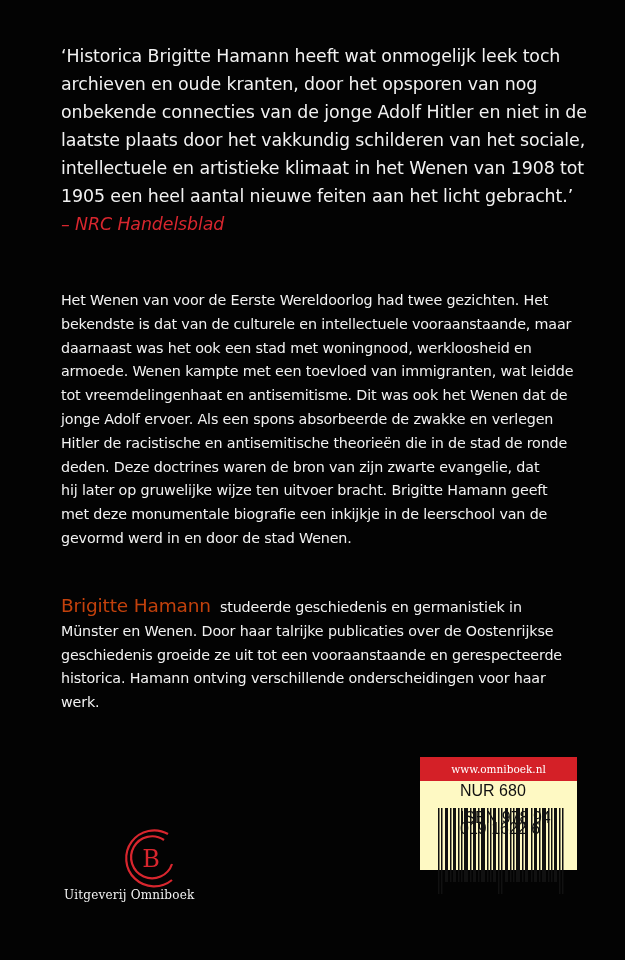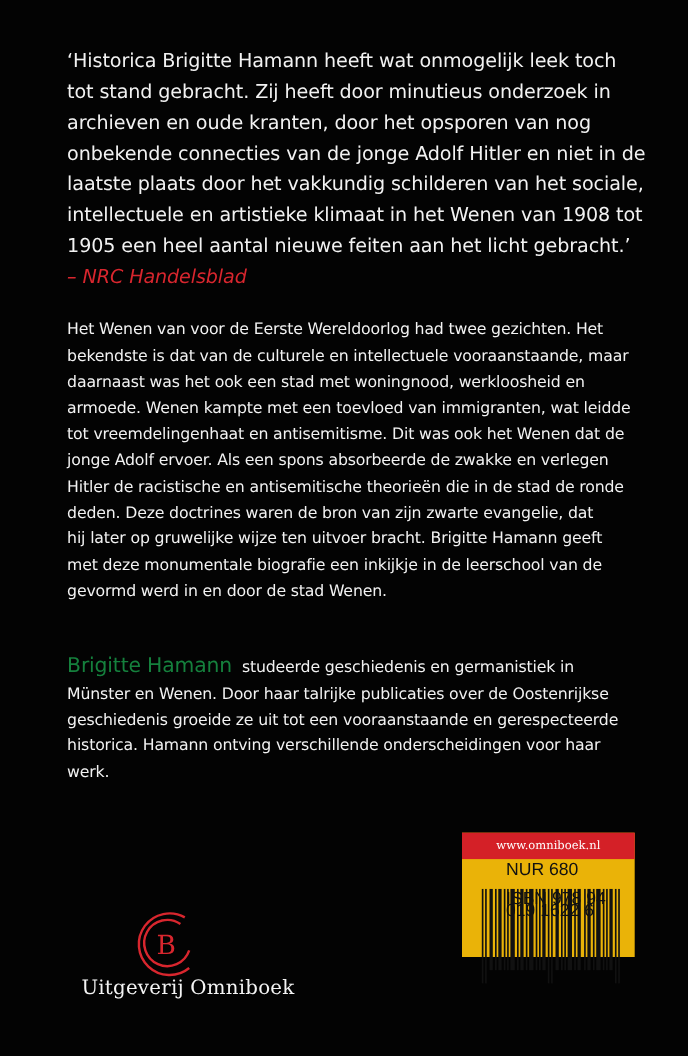--- a/index.html
+++ b/index.html
@@ -21,34 +21,34 @@
     .desc {
       position: absolute; left: 61px; top: 289px; width: 520px;
       font-size: 14.3px; line-height: 23.8px; letter-spacing: -0.15px;
     }
     .desc-line, .bio-line { display: block; white-space: nowrap; }
     .bio {
       position: absolute; left: 61px; top: 594px; width: 520px;
       font-size: 14.3px; line-height: 23.8px; letter-spacing: -0.15px;
     }
     .bio-name {
-      color: #15803d; font-size: 18.5px; margin-right: 9px;
+      color: #c2410c; font-size: 18.5px; margin-right: 9px;
     }
     .logo {
       position: absolute; left: 58px; top: 826px; width: 190px; height: 90px;
     }
     .logo svg { position: absolute; left: 62px; top: 0; }
     .logo-text {
-      position: absolute; left: 16px; top: 62px;
-      font-family: "DejaVu Serif", serif; font-size: 18px; color: #f4f4f4;
+      position: absolute; left: 6px; top: 62px;
+      font-family: "DejaVu Serif", serif; font-size: 12px; color: #f4f4f4;
       white-space: nowrap; letter-spacing: 0.2px;
     }
     .barcode-box {
       position: absolute; left: 420px; top: 757px; width: 157px; height: 113px;
-      background: #eab308;
+      background: #fef9c3;
     }
     .barcode-head {
       background: #d42027; color: #ffffff; height: 24px; line-height: 24px;
       text-align: center; font-family: "DejaVu Serif", serif; font-size: 10.5px;
     }
     .barcode-meta {
       color: #111; font-family: "Liberation Sans", sans-serif;
       font-size: 16px; line-height: 11px; text-align: left; margin-top: 4px; padding-left: 40px;
     }
     .barcode-svg { position: absolute; left: 4px; top: 51px; }
@@ -58,21 +58,20 @@
       color: #111; white-space: nowrap; letter-spacing: 0.5px;
       background: transparent;
     }
     .barcode-digits span { background: #fff; }
   </style>
 </head>
 <body>
 
 <blockquote class="quote">
   <span class="quote-line">‘Historica Brigitte Hamann heeft wat onmogelijk leek toch</span>
-  <span class="quote-line">tot stand gebracht. Zij heeft door minutieus onderzoek in</span>
   <span class="quote-line">archieven en oude kranten, door het opsporen van nog</span>
   <span class="quote-line">onbekende connecties van de jonge Adolf Hitler en niet in de</span>
   <span class="quote-line">laatste plaats door het vakkundig schilderen van het sociale,</span>
   <span class="quote-line">intellectuele en artistieke klimaat in het Wenen van 1908 tot</span>
   <span class="quote-line">1905 een heel aantal nieuwe feiten aan het licht gebracht.’</span>
   <span class="quote-source">– NRC Handelsblad</span>
 </blockquote>
 
 <div class="desc">
   <span class="desc-line">Het Wenen van voor de Eerste Wereldoorlog had twee gezichten. Het</span>

